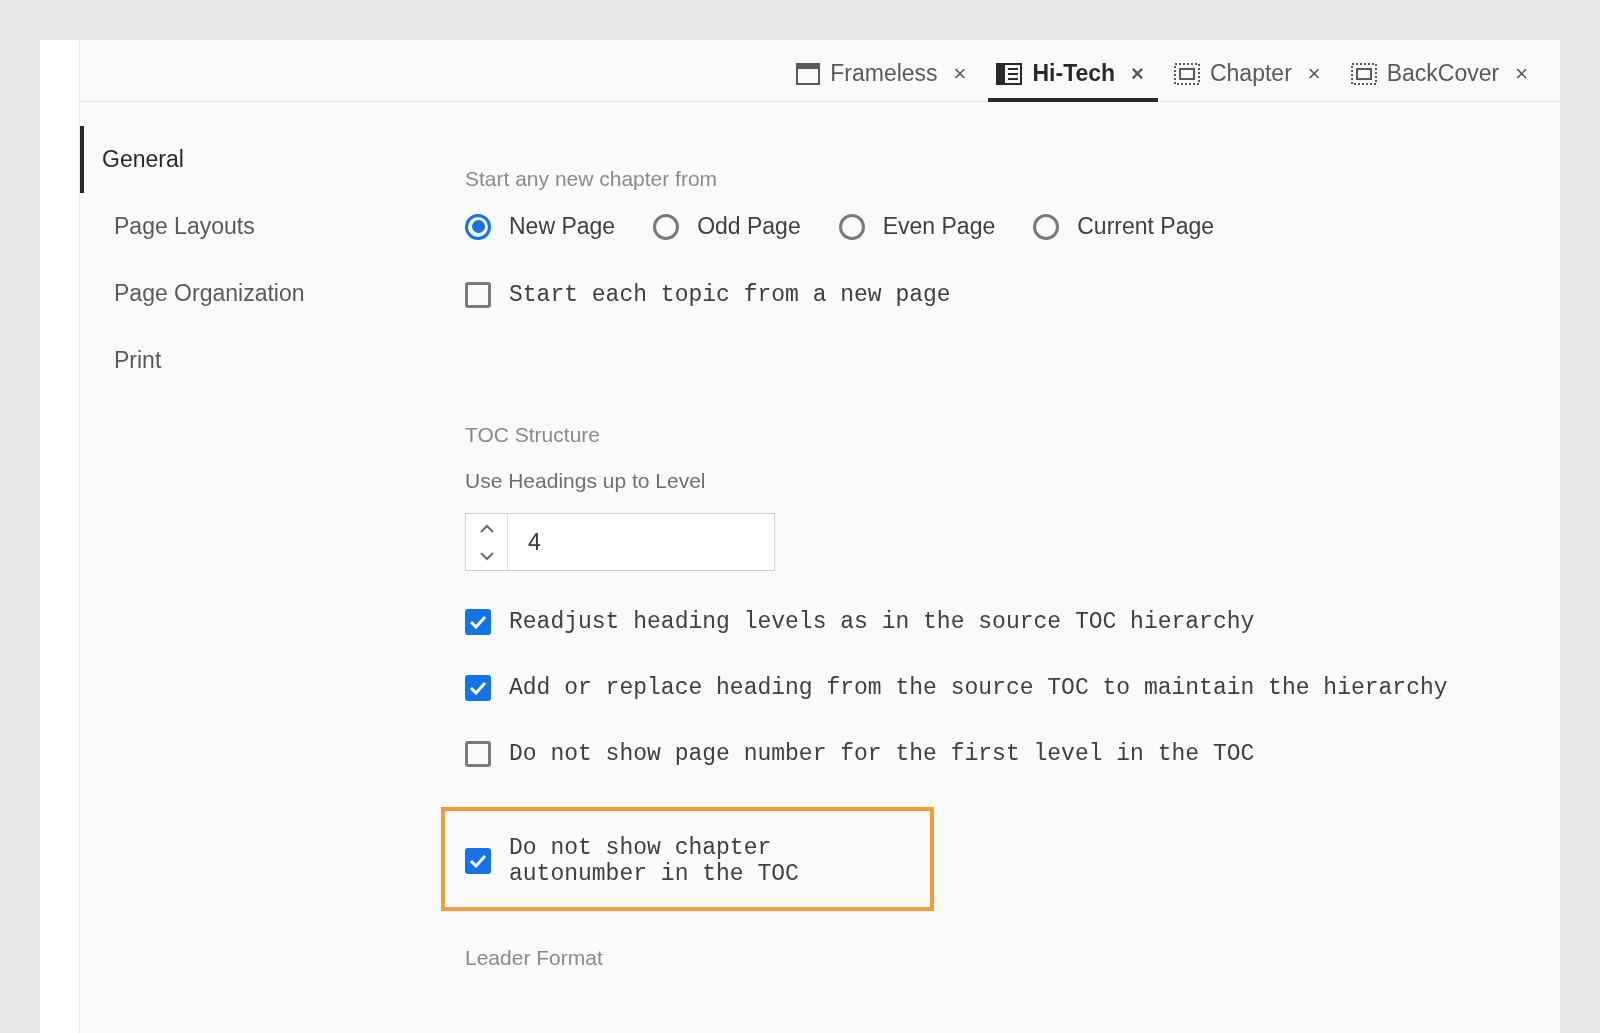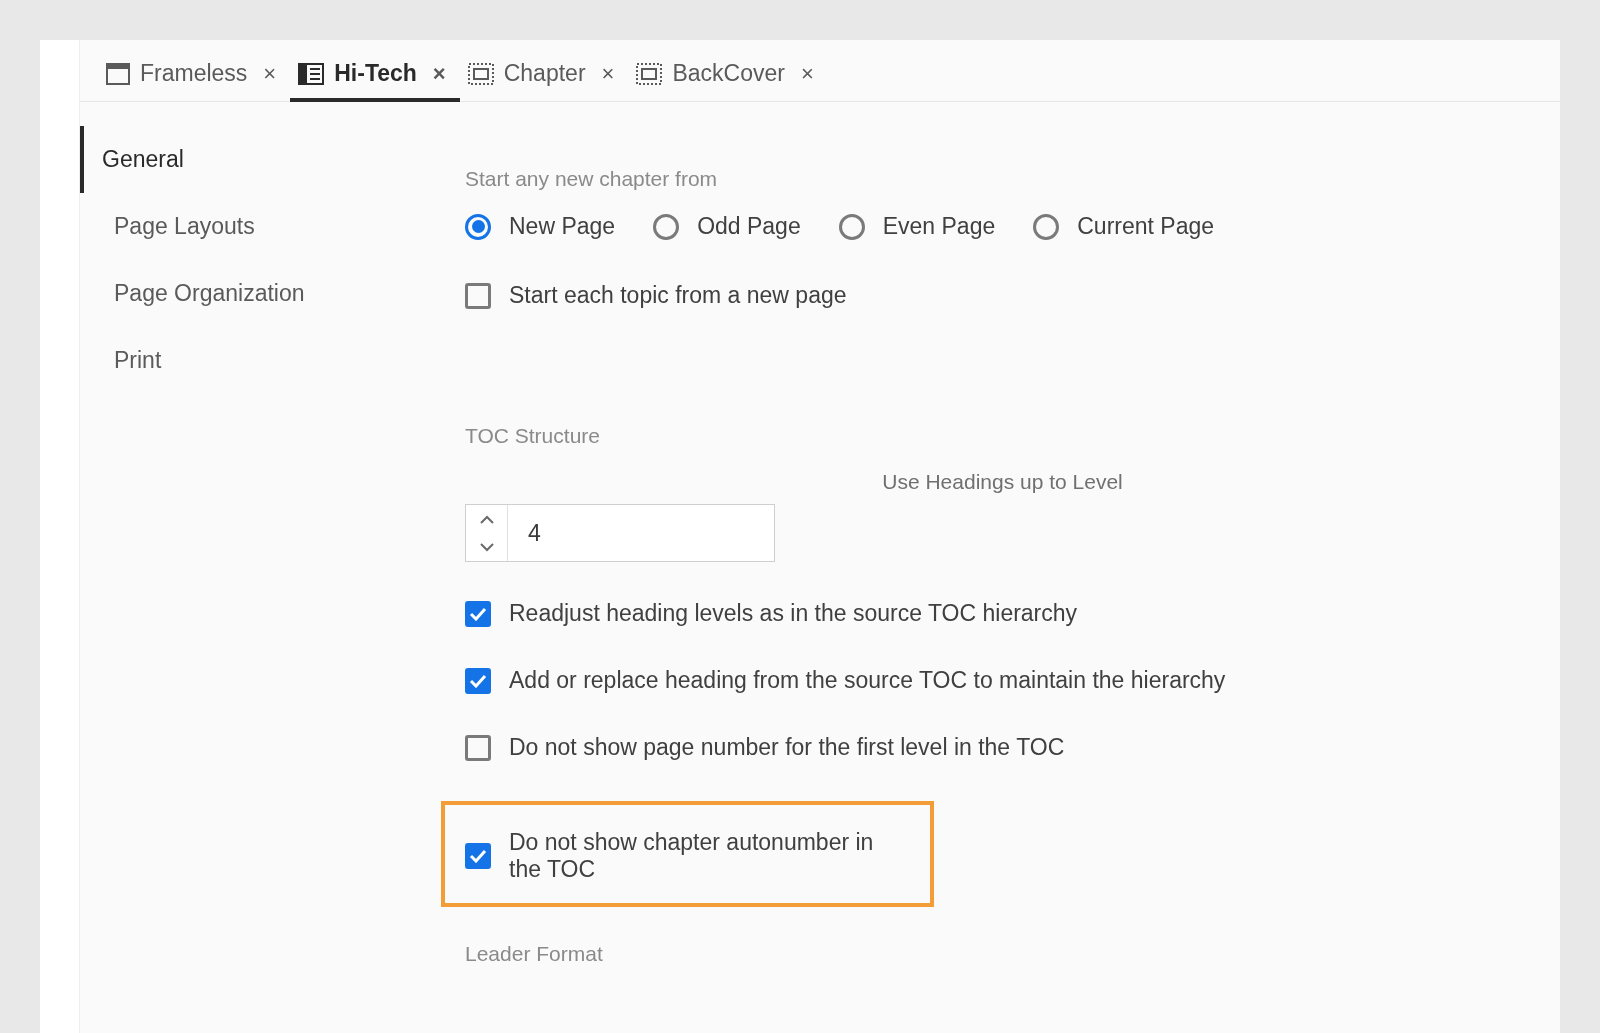--- a/index.html
+++ b/index.html
@@ -24,21 +24,23 @@
     }
     .main {
       flex: 1;
       display: flex;
       flex-direction: column;
     }
     .tabs {
       display: flex;
       align-items: center;
       padding: 10px 18px 0 18px;
+      gap: 8px;
       border-bottom: 1px solid #e6e6e6;
+      justify-content: flex-end;
     }
     .tab {
       display: flex;
       align-items: center;
       gap: 10px;
       padding: 10px 8px 14px 8px;
       color: #5a5a5a;
       font-size: 23px;
       cursor: pointer;
       position: relative;
@@ -130,26 +132,25 @@
       align-items: center;
       justify-content: center;
       flex-shrink: 0;
     }
     .checkbox.checked {
       background: #1473e6;
       border-color: #1473e6;
     }
     .checkbox.checked svg { display: block; }
     .checkbox svg { display: none; }
-    .check-item { margin-bottom: 40px; }
+    .check-item { margin-bottom: 40px; font-family: Liberation Mono, monospace; }
     .sublabel {
       font-size: 21px;
       color: #707070;
-      margin-bottom: 10px;
-      text-align: center;
+      margin-bottom: 20px;
     }
     .stepper {
       display: flex;
       width: 310px;
       height: 58px;
       border: 1px solid #cfcfcf;
       background: #fff;
       margin-bottom: 38px;
       align-items: stretch;
     }

